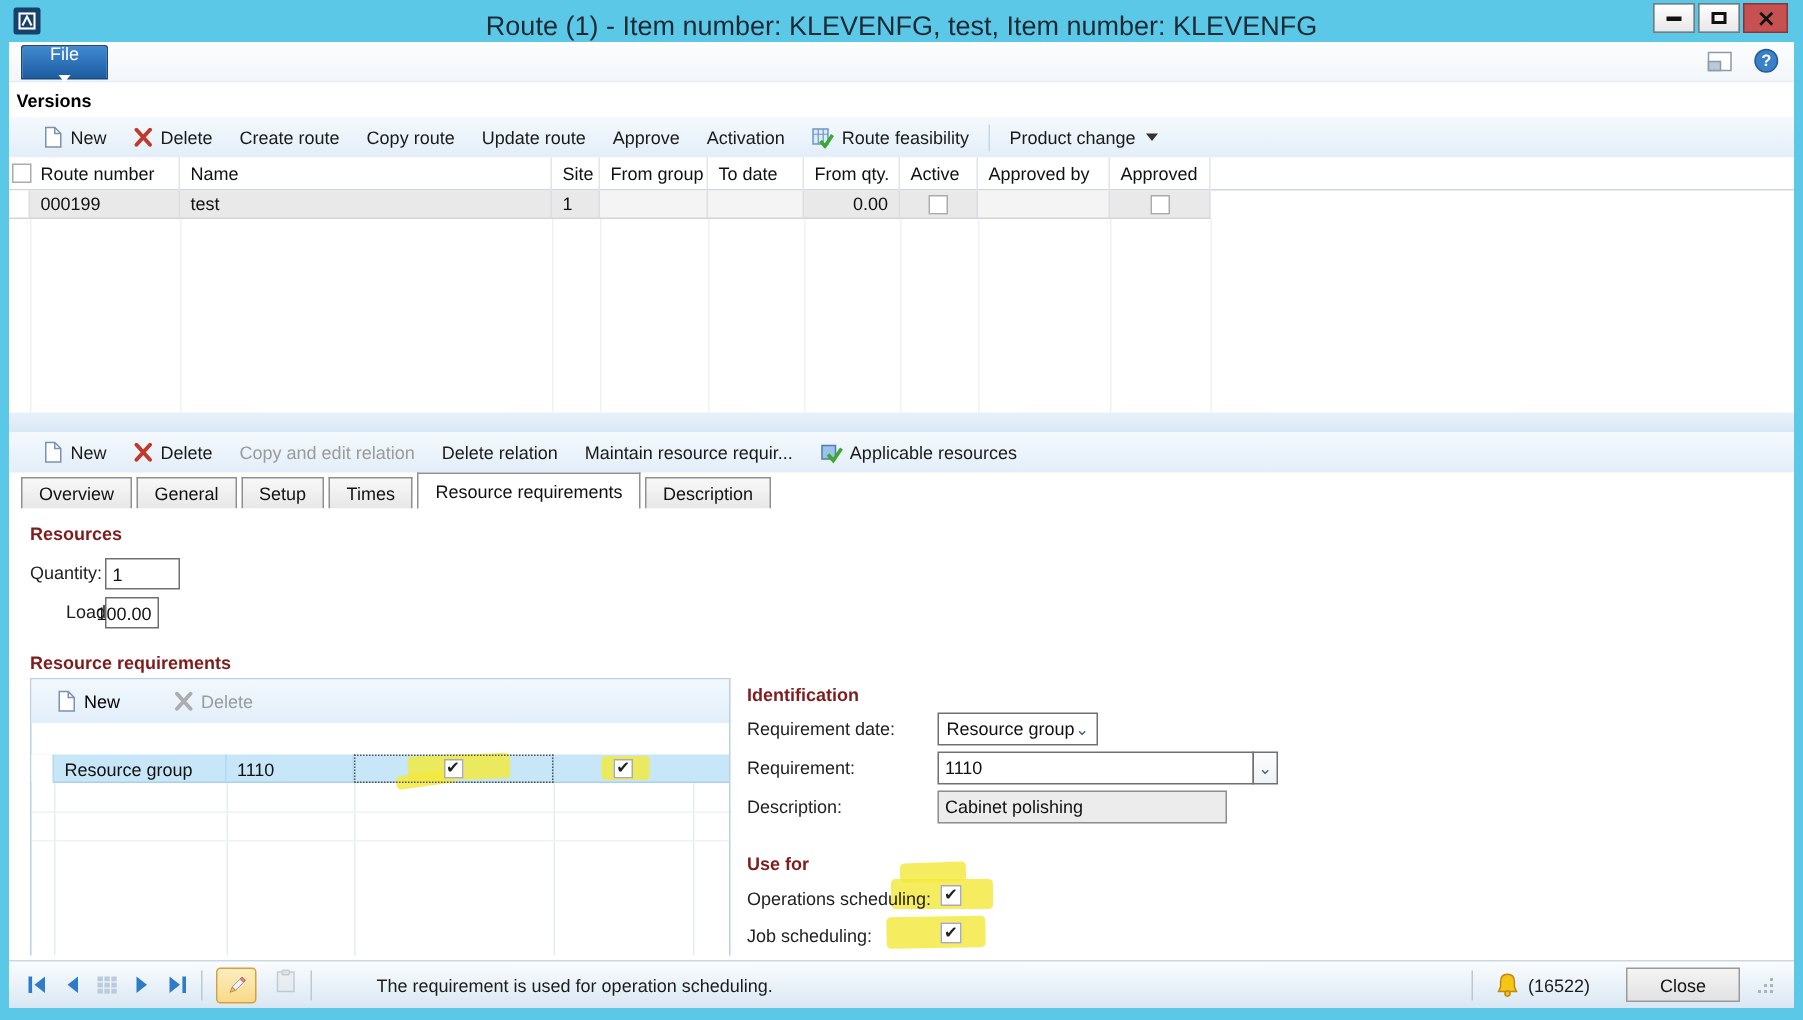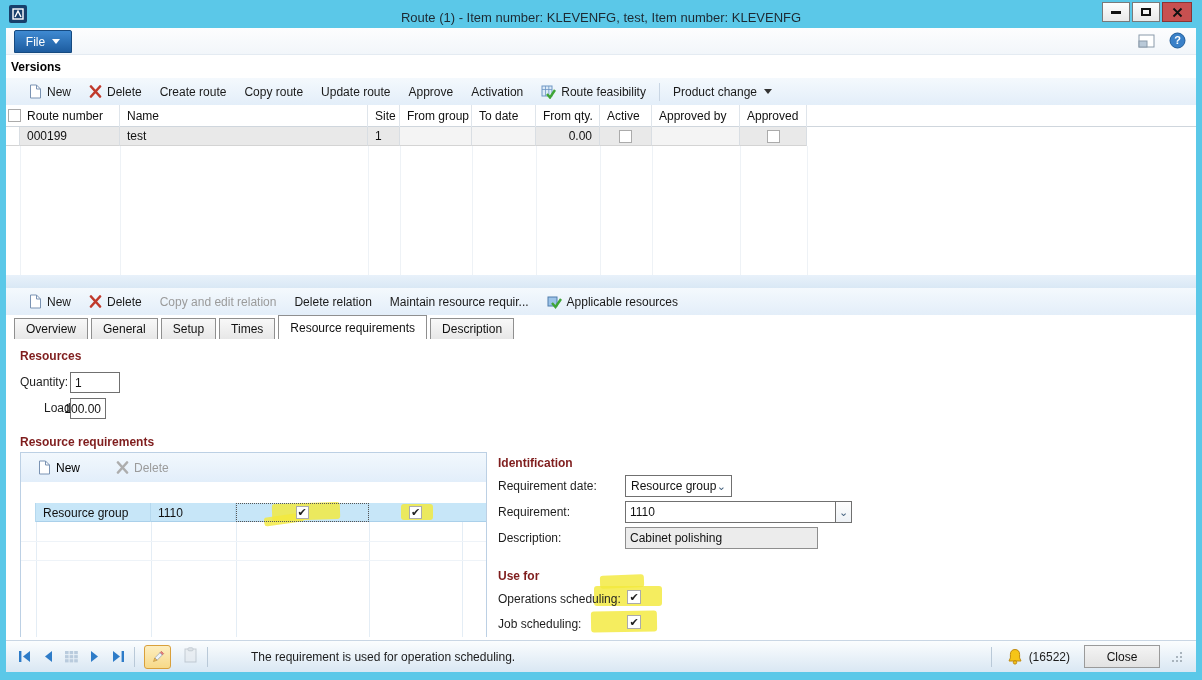--- a/index.html
+++ b/index.html
@@ -4,34 +4,34 @@
 <style>
   * { margin:0; padding:0; box-sizing:border-box; }
   html,body { background:#9aa7b0; }
   body { font-family:"Liberation Sans","DejaVu Sans",sans-serif; }
   .window { position:relative; width:1202px; height:680px; background:#5BC8E8; overflow:hidden; }
 
   
   .titlebar { position:absolute; top:0; left:0; width:100%; height:28px; }
   .app-icon { position:absolute; left:9px; top:5px; width:18px; height:18px; background:#17406B; border-radius:2px; display:flex; align-items:center; justify-content:center; }
   .app-icon svg { display:block; }
-  .win-title { position:absolute; left:0; right:0; top:0; height:34px; display:flex; align-items:center; justify-content:center; font-size:13px; color:#1d2a33; }
+  .win-title { position:absolute; left:0; right:0; top:0; height:34px; display:flex; align-items:center; justify-content:center; font-size:18px; color:#1d2a33; }
   .win-btn { position:absolute; top:2px; height:20px; width:28px; border:1px solid #7a7a7a; background:linear-gradient(#fefefe,#e8e8e8); display:flex; align-items:center; justify-content:center; }
   .win-btn.min { right:72px; }
   .win-btn.max { right:42px; }
   .win-btn.close { right:10px; width:30px; background:#C75050; border-color:#8a3434; }
   .glyph-min { width:10px; height:3px; background:#111; }
   .glyph-max { width:10px; height:8px; border:2px solid #111; }
 
   
   .main { position:absolute; top:28px; left:6px; width:1190px; height:644px; background:#fff; }
 
   
   .menubar { position:absolute; top:0; left:0; width:100%; height:27px; background:linear-gradient(#fdfdfe,#f2f6fa); border-bottom:1px solid #e4ebf2; }
-  .file-btn { position:absolute; left:8px; top:2px; width:58px; height:23px; background:linear-gradient(#3f8ad2,#1d5c9f); border:1px solid #164a80; border-radius:2px 2px 0 0; color:#fff; font-size:12px; display:flex; align-items:center; justify-content:center; gap:7px; }
+  .file-btn { position:absolute; left:8px; top:2px; width:58px; height:23px; background:linear-gradient(#3f8ad2,#1d5c9f); border:1px solid #164a80; border-radius:2px 2px 0 0; color:#fff; font-size:12px; display:flex; align-items:center; justify-content:center; gap:7px;flex-direction:column; }
   .file-caret { width:0; height:0; border-left:4px solid transparent; border-right:4px solid transparent; border-top:5px solid #fff; }
   .menubar-right { position:absolute; right:10px; top:4px; display:flex; gap:14px; align-items:center; }
 
   
   .section-row { position:absolute; left:0; width:100%; background:#fff; }
   .versions-label { top:27px; height:23px; display:flex; align-items:center; padding-left:5px; font-size:12px; font-weight:bold; color:#000; }
   .toolbar { position:absolute; left:0; width:100%; height:27px; background:linear-gradient(#f4f9fd,#e3eef9); display:flex; align-items:center; font-size:12px; color:#1a1a1a; }
   .toolbar1 { top:50px; }
   .toolbar2 { top:260px; }
   .tb-item { display:flex; align-items:center; gap:5px; padding:0 9px; height:100%; cursor:default; white-space:nowrap; }
@@ -86,21 +86,21 @@
   .hl { position:absolute; background:#f3e93c; opacity:.82; border-radius:3px; }
 
   
   .statusbar { position:absolute; top:612px; left:0; width:100%; height:32px; background:linear-gradient(#fbfdfe,#d9e7f3); border-top:1px solid #c9d6e4; display:flex; align-items:center; }
   .nav-group { display:flex; align-items:center; gap:10px; padding-left:12px; }
   .sb-sep { width:1px; height:20px; background:#b9c9d8; margin:0 9px; }
   .pencil-btn { width:27px; height:24px; background:linear-gradient(#fdeec0,#f7d988); border:1px solid #d9a03b; border-radius:3px; display:flex; align-items:center; justify-content:center; }
   .sb-msg { font-size:12px; color:#1c1c1c; padding-left:3px;margin-left:31px; }
   .sb-right { margin-left:auto; display:flex; align-items:center; padding-right:14px; gap:6px; }
   .sb-count { font-size:12px; color:#1c1c1c; }
-  .close-btn { width:76px; height:23px; background:linear-gradient(#f4f4f4,#e2e2e2); border:1px solid #9a9a9a; font-size:12px; color:#111; display:flex; align-items:center; justify-content:center; margin-left:8px; }
+  .close-btn { width:76px; height:23px; background:linear-gradient(#f4f4f4,#e2e2e2); border:1px solid #9a9a9a; font-size:12px; color:#111; display:flex; align-items:center; justify-content:center; margin-left:18px; }
   .grip { display:flex; flex-direction:column; gap:2px; margin-left:6px; }
   .grip span { display:flex; gap:2px; justify-content:flex-end; }
   .grip i { width:2px; height:2px; background:#a9b4bd; display:block; }
 </style>
 </head>
 <body>
 
 <div class="window">
 
   <div class="titlebar">

